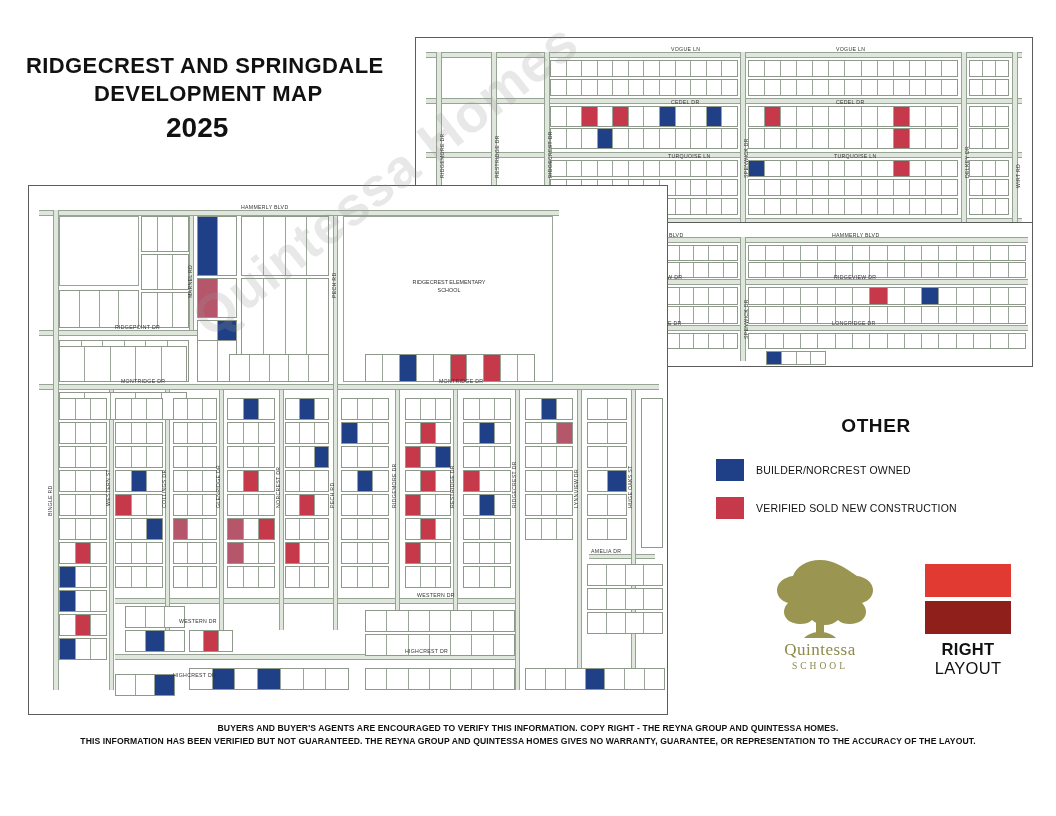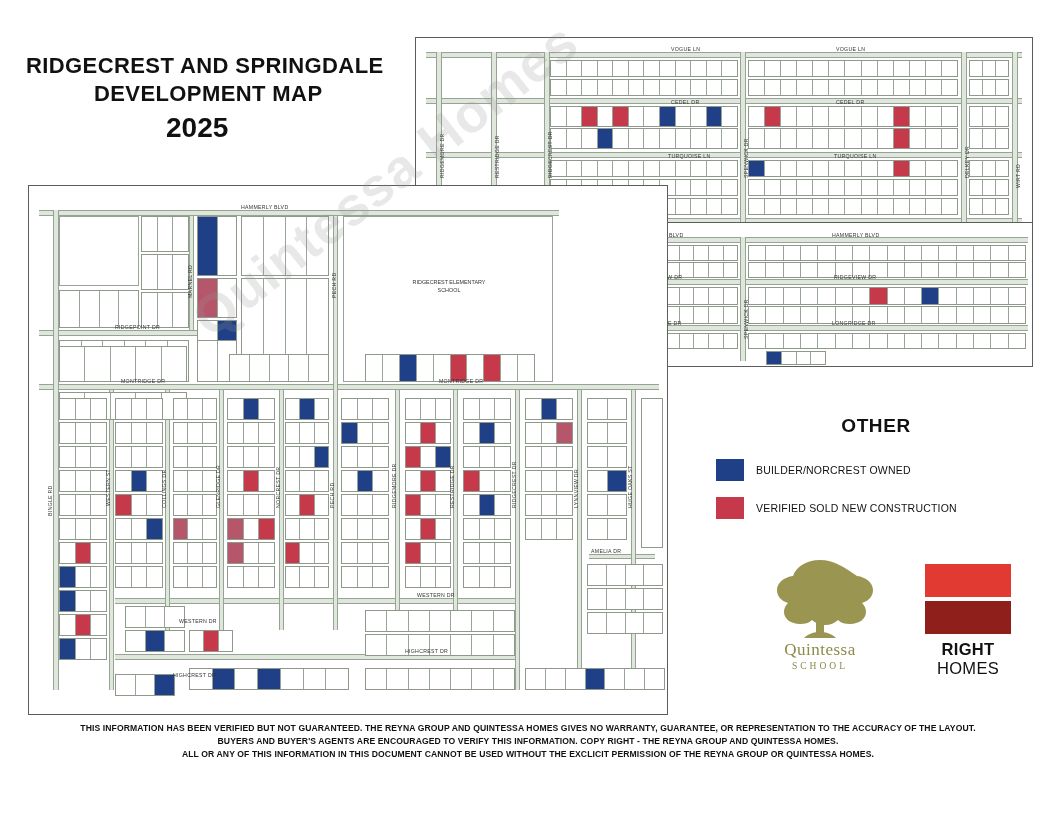--- a/index.html
+++ b/index.html
@@ -1379,23 +1379,22 @@
       <div class="quintessa-name">Quintessa</div>
       <div class="quintessa-sub">SCHOOL</div>
     </div>
     <div class="logo-reyna">
       <div class="reyna-mark">
         <div class="top"></div>
         <div class="gap"></div>
         <div class="bot"></div>
       </div>
       <div class="reyna-name">RIGHT</div>
-      <div class="reyna-sub">HOMES</div>
+      <div class="reyna-sub">LAYOUT</div>
     </div>
   </div>
 
   <div class="disclaimer">
+    <div>BUYERS AND BUYER'S AGENTS ARE ENCOURAGED TO VERIFY THIS INFORMATION. COPY RIGHT - THE REYNA GROUP AND QUINTESSA HOMES.</div>
     <div>THIS INFORMATION HAS BEEN VERIFIED BUT NOT GUARANTEED. THE REYNA GROUP AND QUINTESSA HOMES GIVES NO WARRANTY, GUARANTEE, OR REPRESENTATION TO THE ACCURACY OF THE LAYOUT.</div>
-    <div>BUYERS AND BUYER'S AGENTS ARE ENCOURAGED TO VERIFY THIS INFORMATION. COPY RIGHT - THE REYNA GROUP AND QUINTESSA HOMES.</div>
-    <div>ALL OR ANY OF THIS INFORMATION IN THIS DOCUMENT CANNOT BE USED WITHOUT THE EXCLICIT PERMISSION OF THE REYNA GROUP OR QUINTESSA HOMES.</div>
   </div>
 
 </div>
 
 </body></html>

